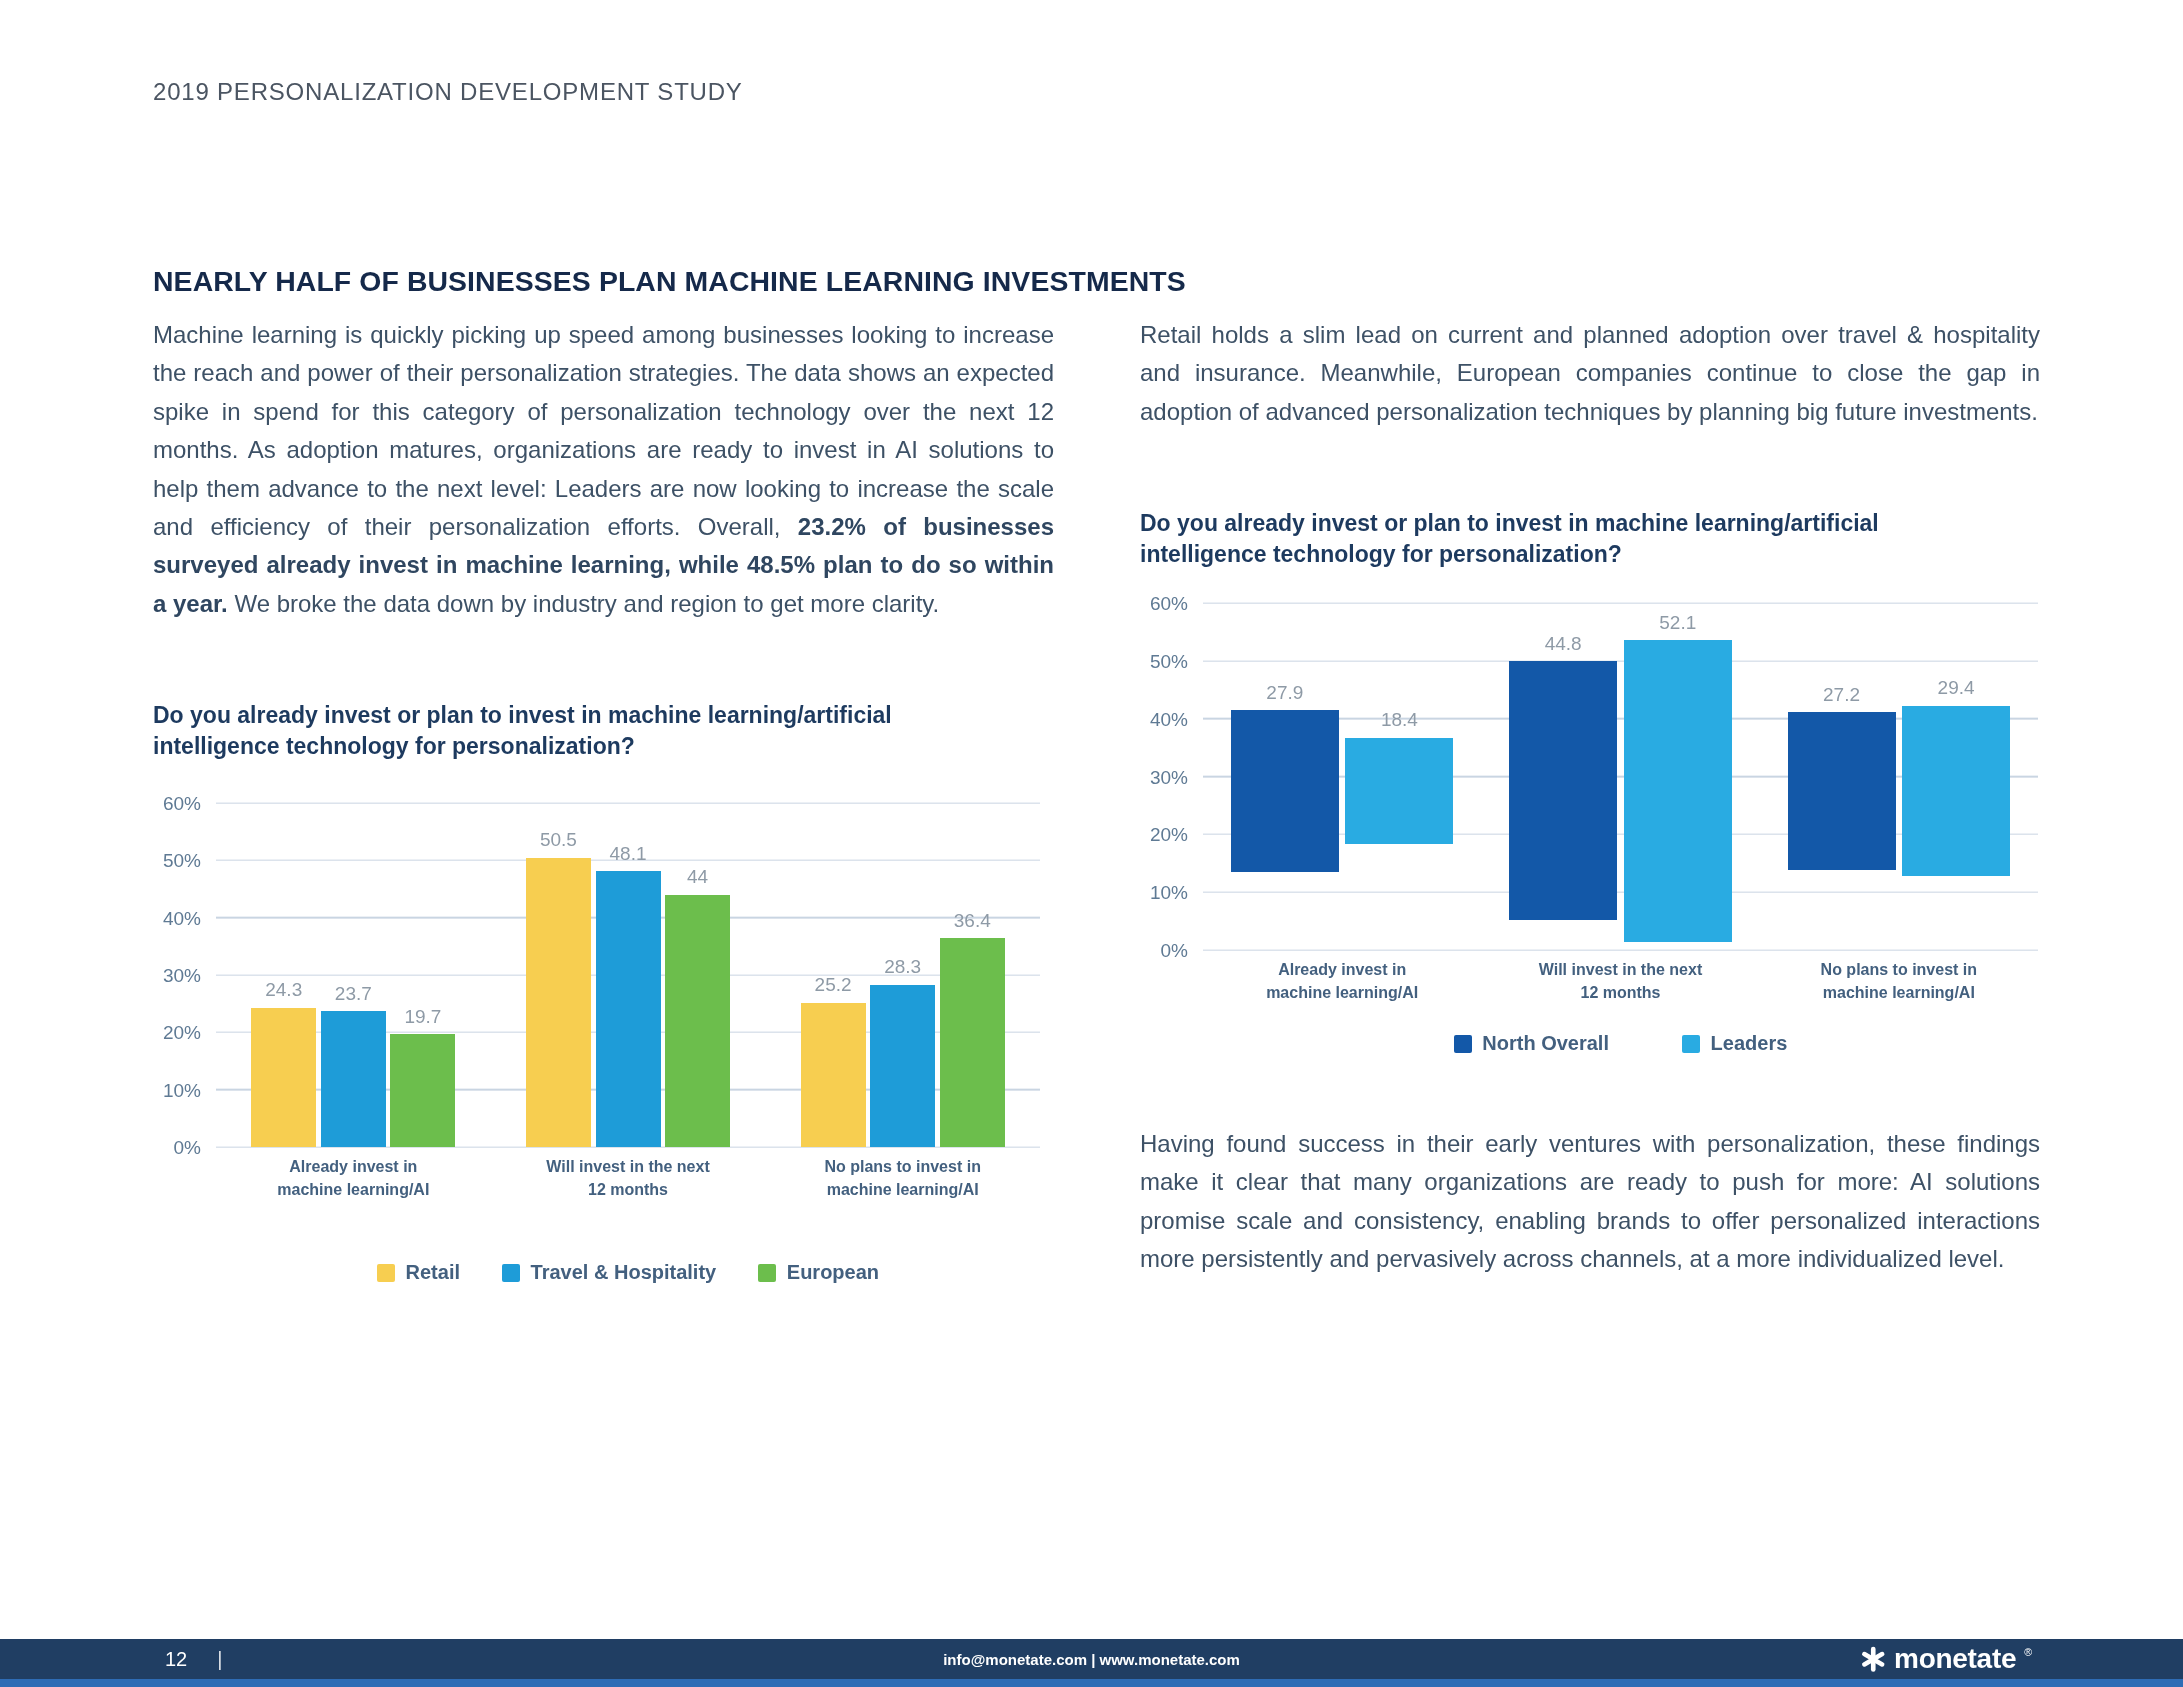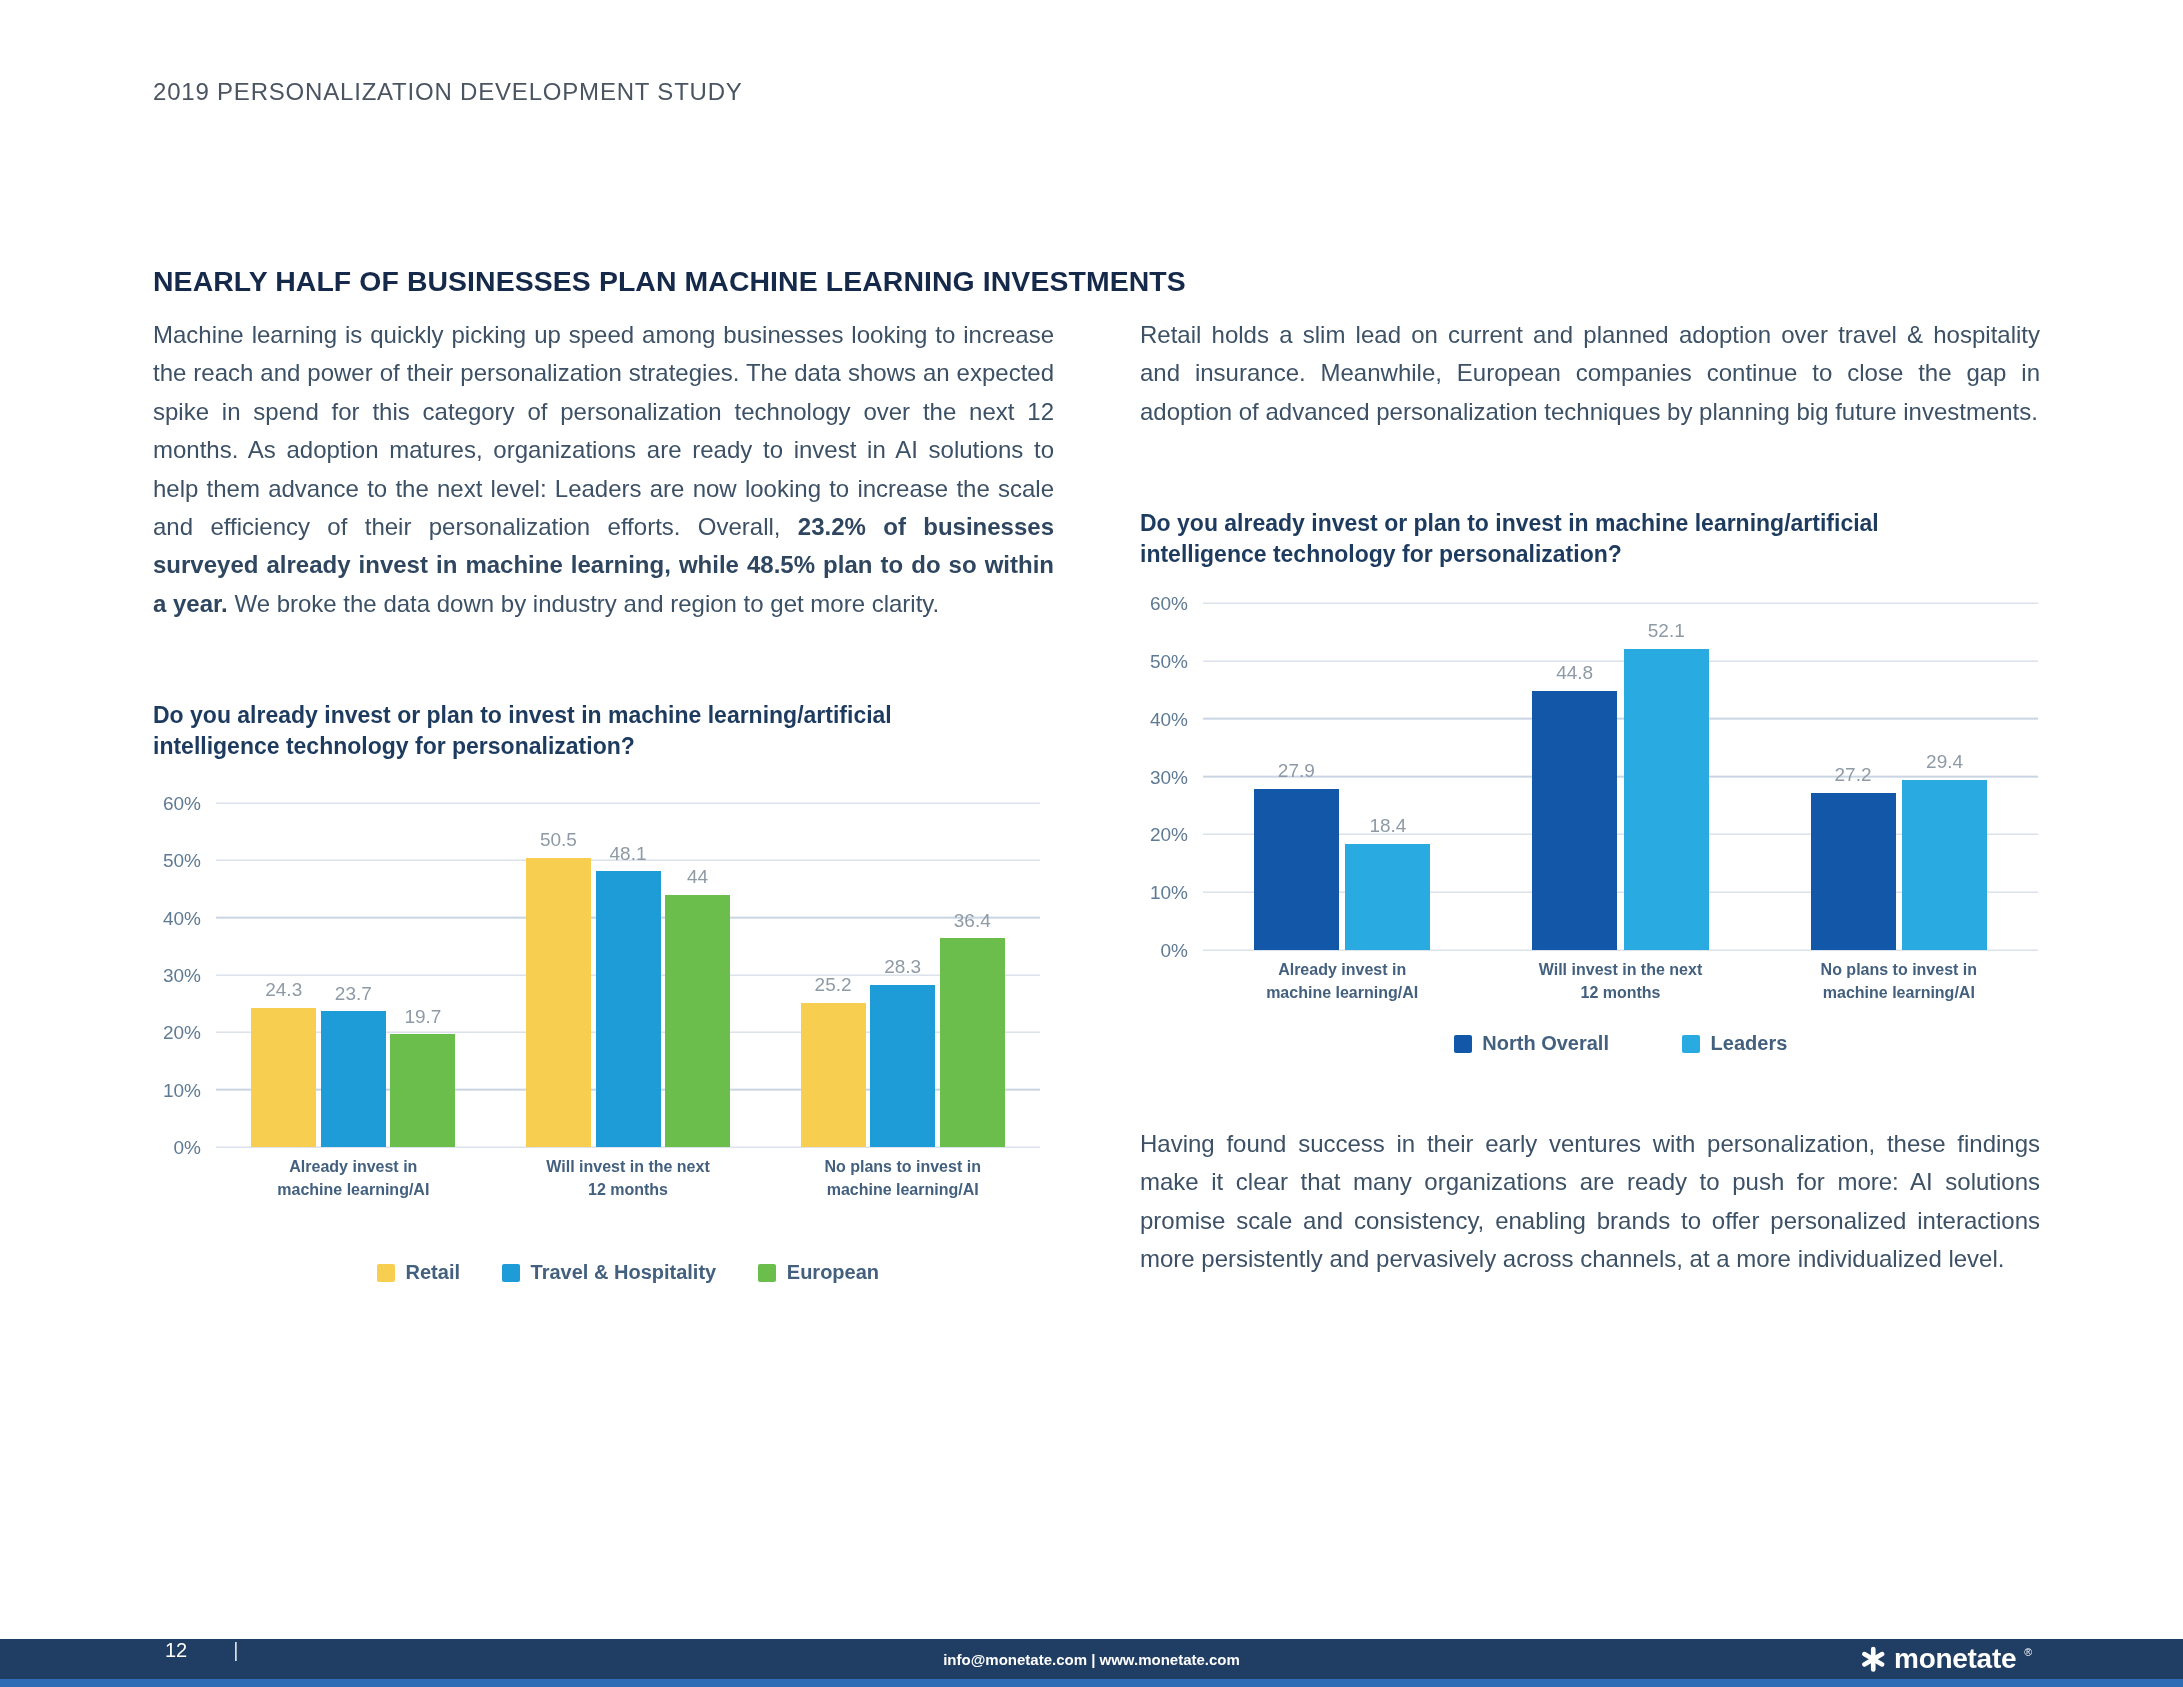--- a/index.html
+++ b/index.html
@@ -30,37 +30,37 @@
   .ytick { position: absolute; left: -63px; width: 48px; text-align: right; font-size: 19px; color: #5f7a94; transform: translateY(50%); line-height: 1; }
 
   .cells { position: absolute; top: 0; left: 0; right: 0; bottom: 0; display: flex; }
   .cell  { flex: 1; display: flex; justify-content: center; align-items: flex-end; height: 100%; }
   .group { display: flex; align-items: flex-end; height: 100%; }
   #chart-0 .group { gap: 4.6px; }
   #chart-1 .group { gap: 6.6px; }
 
   .barwrap { display: flex; flex-direction: column; justify-content: flex-end; align-items: center; height: 100%; }
   #chart-0 .barwrap { width: 65px; }
-  #chart-1 .barwrap { width: 85px; }
+  #chart-1 .barwrap { width: 108px; justify-content: center; }
   .bar-value { font-size: 19px; color: #8e9aa6; margin-bottom: 6.6px; white-space: nowrap; }
   .bar { width: 100%; flex-shrink: 0; }
 
   .cats { display: flex; margin-left: 63px; margin-top: 9.3px; }
   .cat { flex: 1; text-align: center; font-size: 16px; font-weight: 600; color: #43607f; line-height: 1.4; white-space: pre-line; }
 
   .legend { display: flex; justify-content: center; margin-left: 63px; }
   #chart-0 .legend { margin-top: 60px; gap: 42px; }
   #chart-1 .legend { margin-top: 28px; gap: 73px; }
   .legend-item { display: flex; align-items: center; gap: 10.6px; }
   .swatch { width: 18px; height: 18px; border-radius: 2px; flex-shrink: 0; }
   .legend-label { font-size: 20px; font-weight: 600; color: #43607f; white-space: nowrap; }
 
   .footer { position: absolute; left: 0; right: 0; bottom: 0; height: 48px; background: #2e6cb5; }
   .footer-main { position: absolute; top: 0; left: 0; right: 0; height: 40px; background: #203e63; }
-  .footer-left { position: absolute; left: 165px; top: 0; height: 40px; display: flex; align-items: flex-start; gap: 46px; color: #ffffff; font-size: 20px; }
+  .footer-left { position: absolute; left: 165px; top: 0; height: 40px; display: flex; align-items: center; gap: 30px; color: #ffffff; font-size: 20px; }
   .footer-left .sep { opacity: 0.85; font-weight: 300; }
   .footer-center { position: absolute; left: 50%; top: 0; transform: translateX(-50%); height: 40px; display: flex; align-items: center; color: #ffffff; font-size: 15px; font-weight: 700; white-space: nowrap; }
   .footer-right { position: absolute; right: 151px; top: 0; height: 40px; display: flex; align-items: center; gap: 8px; }
   .wordmark { color: #ffffff; font-size: 28px; font-weight: 700; letter-spacing: -0.3px; line-height: 1; }
   .reg { color: #ffffff; font-size: 10.6px; align-self: flex-start; margin-top: 6.6px; }
 </style>
 </head>
 <body>
 
 <div class="page">

